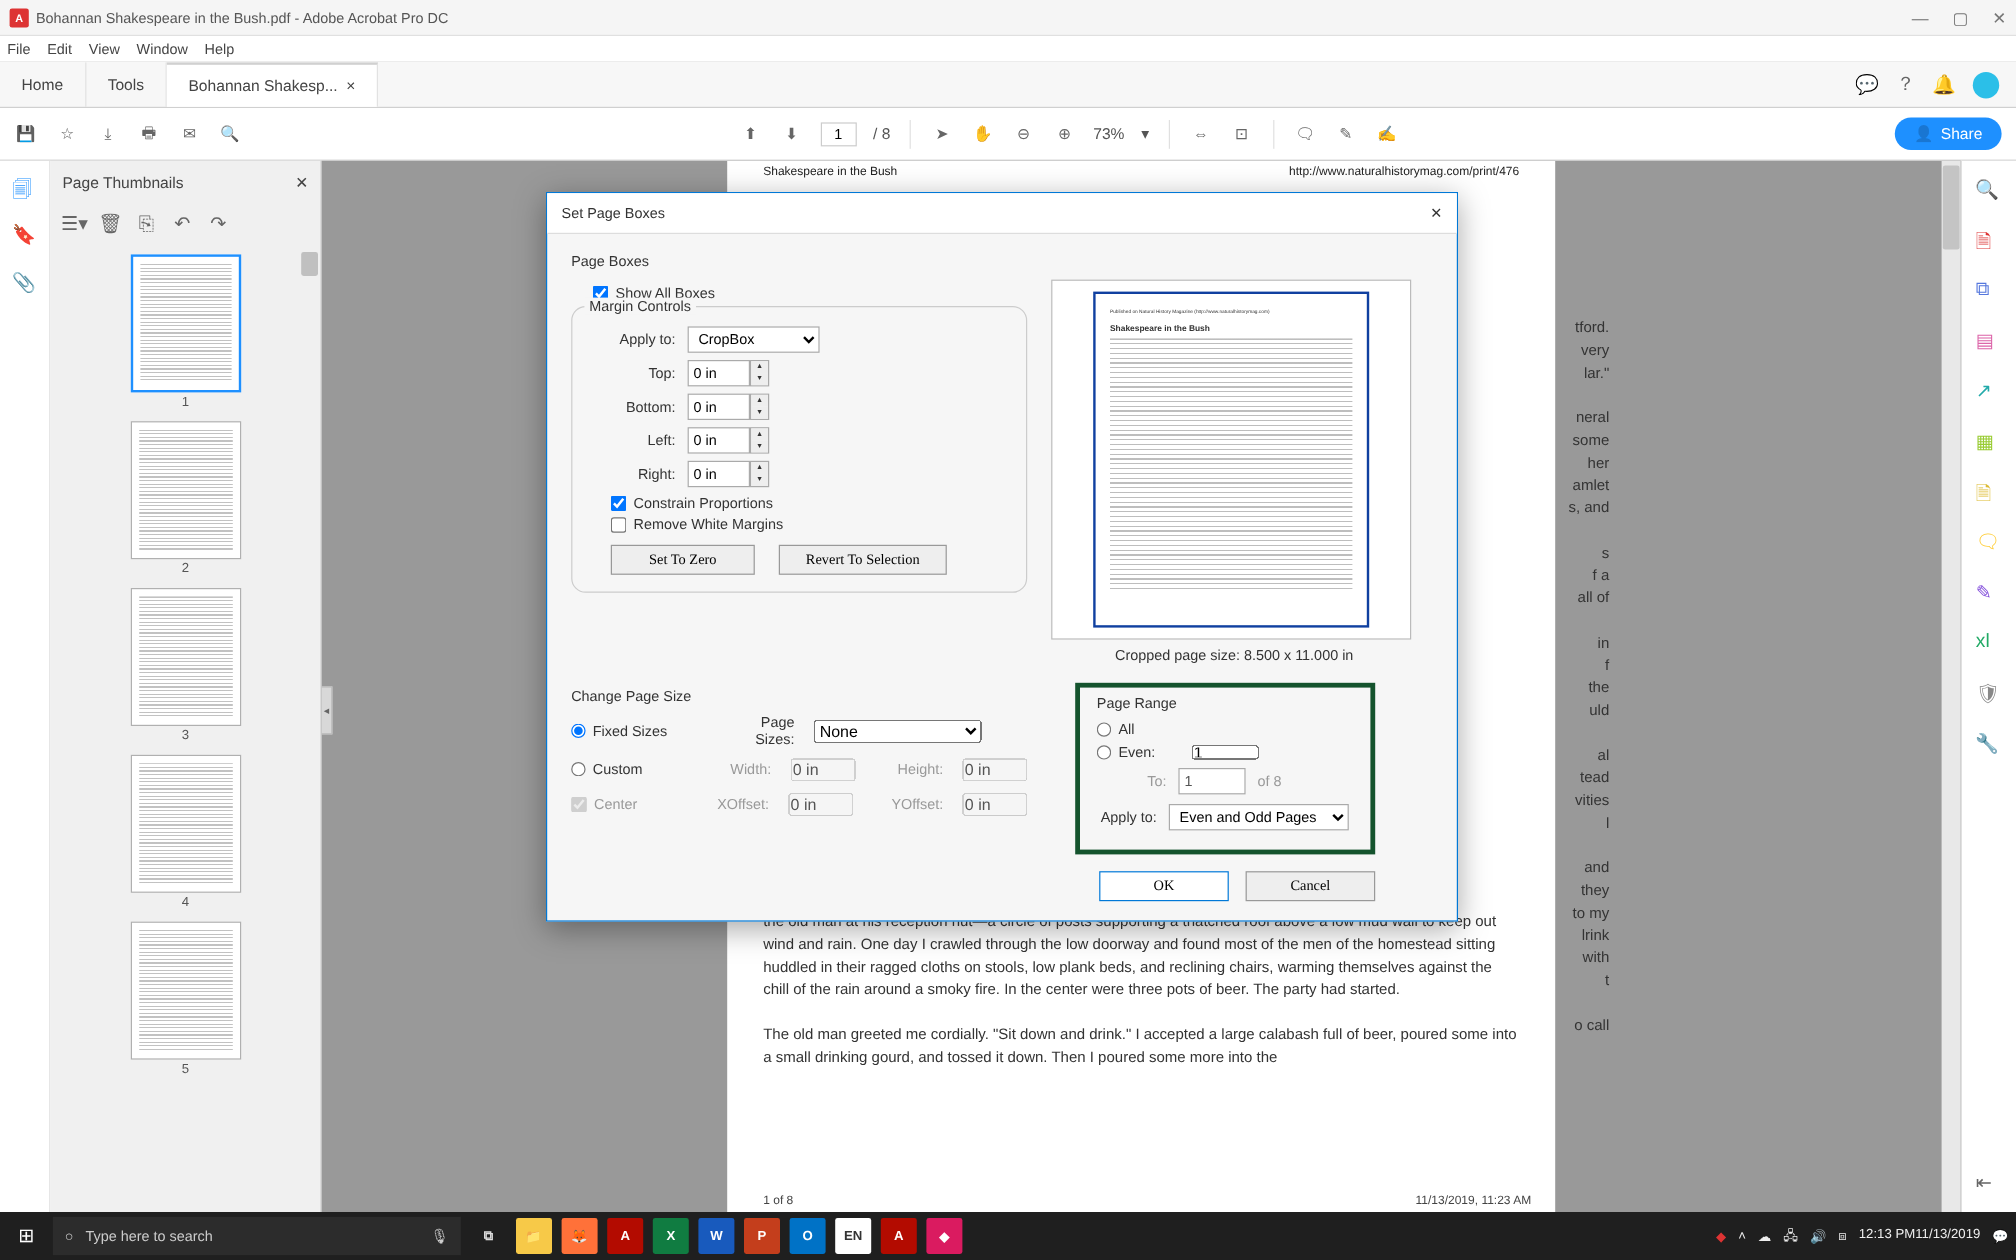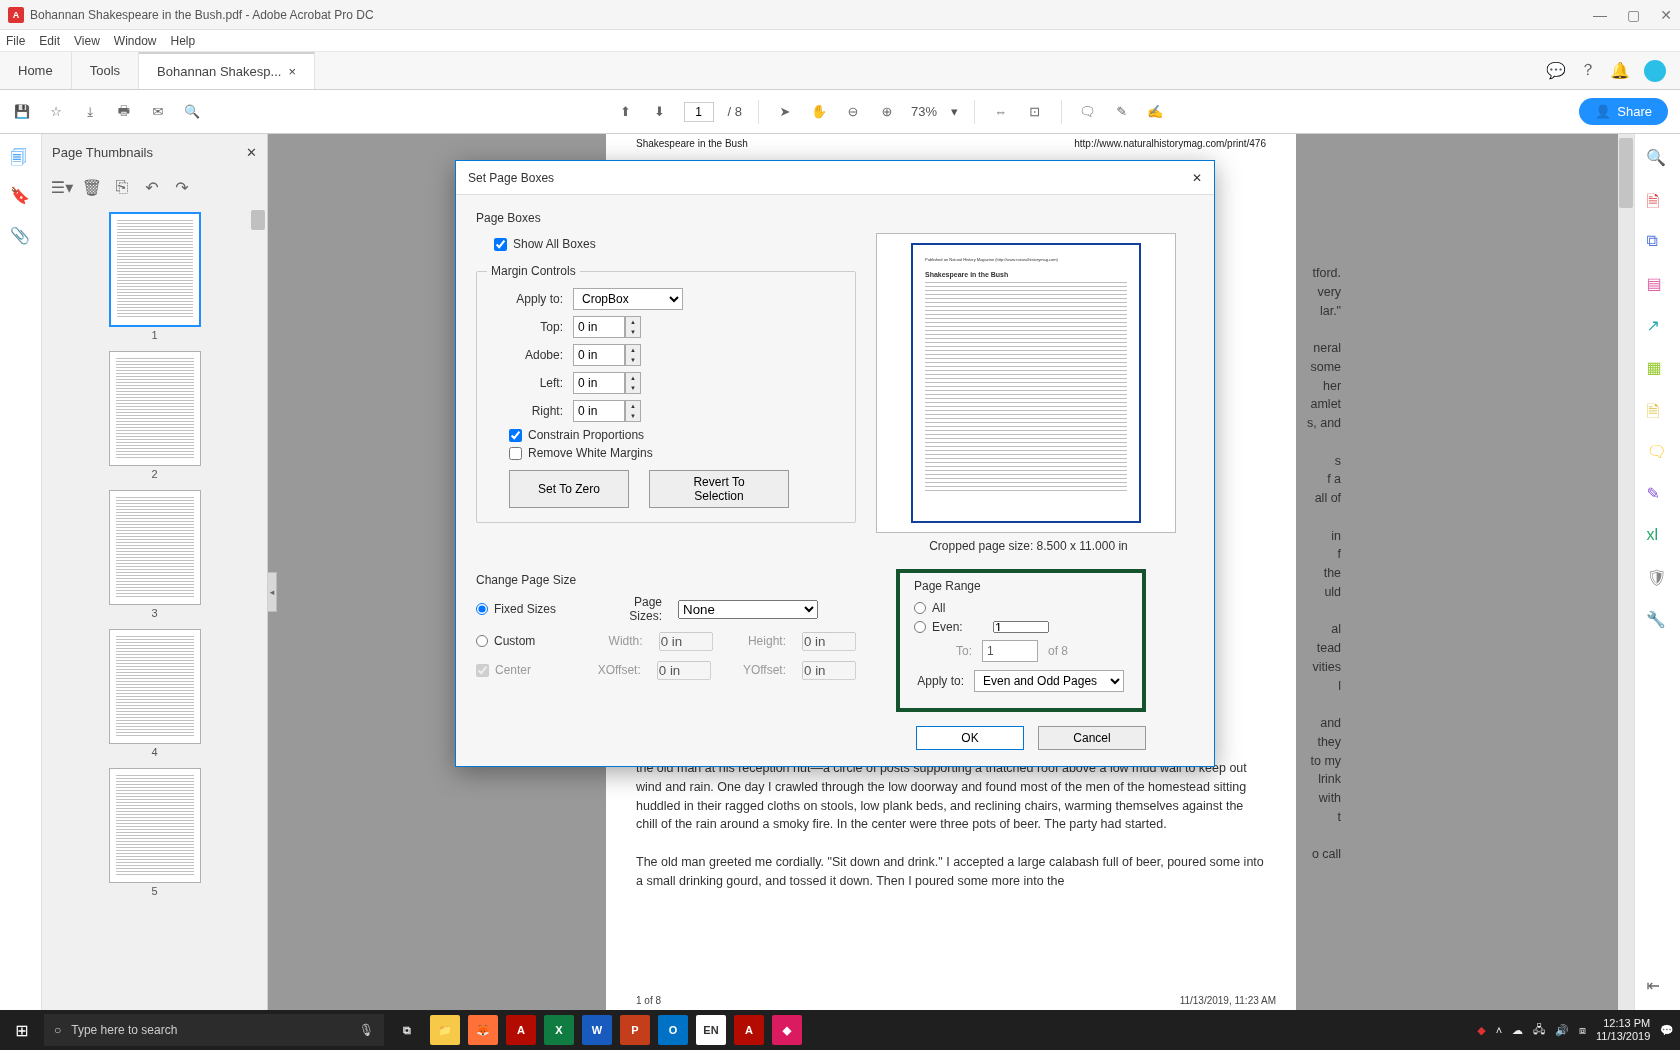--- a/index.html
+++ b/index.html
@@ -68,27 +68,27 @@
 .dialog { position: absolute; left: 455px; top: 160px; width: 760px; background: #f6f6f6; border: 1px solid #0078d7; box-shadow: 0 6px 24px rgba(0,0,0,.35); font-size: 12px; color: #333; }
 .dialog-title { height: 34px; background: #fff; display: flex; align-items: center; padding: 0 12px; font-size: 12px; justify-content: space-between; border-bottom: 1px solid #ddd; }
 .dialog-body { padding: 12px 20px 16px 20px; }
 .section-label { font-size: 12px; margin: 4px 0 8px 0; }
 .check { display: flex; align-items: center; gap: 6px; margin: 4px 0; }
 .check input { width: 13px; height: 13px; }
 .row { display: flex; align-items: center; gap: 10px; margin: 6px 0; }
 .row label { width: 58px; text-align: right; font-size: 12px; }
 .row .lbl-wide { width: 72px; }
 .row select, .row input[type=text] { font-size: 12px; padding: 2px 4px; border: 1px solid #aaa; background: #fff; height: 22px; }
-.fieldset { border: 1px solid #ccc; border-radius: 2px; padding: 10px 14px 14px 14px; margin-top: 20px; position: relative; }
+.fieldset { border: 1px solid #ccc; border-radius: 12px; padding: 10px 14px 14px 14px; margin-top: 4px; position: relative; }
 .fieldset .legend { position: absolute; top: -8px; left: 10px; background: #f6f6f6; padding: 0 4px; font-size: 12px; }
 .spin { display: flex; }
 .spin input { width: 52px; }
 .spin .btns { display: flex; flex-direction: column; border: 1px solid #aaa; }
 .spin .btns span { width: 14px; height: 10px; font-size: 6px; text-align: center; line-height: 10px; background: #eee; }
-.btn { padding: 4px 20px; border: 1px solid #999; background: #eee; font-size: 12px; }
+.btn { padding: 4px 20px; border: 1px solid #999; background: #eee; font-size: 12px; font-family: Liberation Serif, serif; }
 .btn.primary { border: 1px solid #0078d7; background: #fff; }
 .twocol { display: flex; gap: 20px; align-items: flex-start; }
 .preview { width: 305px; }
 .preview-box { width: 300px; height: 300px; border: 1px solid #bbb; background: #fff; display: flex; align-items: center; justify-content: center; }
 .preview-page { width: 230px; height: 280px; border: 2px solid #1040a0; background: #fff; padding: 12px; font-size: 5px; color: #333; line-height: 1.4; overflow: hidden; }
 .preview-page .pv-title { font-size: 7px; font-weight: bold; margin-bottom: 3px; }
 .preview-caption { text-align: center; font-size: 12px; margin-top: 6px; }
 .changesize { display: flex; gap: 40px; align-items: flex-start; margin-top: 16px; }
 .radio { display: flex; align-items: center; gap: 6px; margin: 5px 0; }
 .radio input { width: 12px; height: 12px; }
@@ -98,21 +98,21 @@
 .footer-btns { display: flex; justify-content: flex-end; gap: 14px; margin-top: 14px; }
 .disabled { color: #999; }
 
 
 .taskbar { position: absolute; bottom: 0; left: 0; right: 0; height: 40px; background: #1f1f1f; display: flex; align-items: center; color: #fff; font-size: 12px; }
 .taskbar .start { width: 44px; display: flex; align-items: center; justify-content: center; font-size: 16px; }
 .taskbar .search { display: flex; align-items: center; background: #2c2c2c; height: 32px; width: 340px; padding: 0 10px; gap: 10px; color: #ccc; }
 .taskbar .tb-icons { display: flex; align-items: center; gap: 8px; margin-left: 8px; }
 .taskbar .tb-icon { width: 30px; height: 30px; border-radius: 2px; display: flex; align-items: center; justify-content: center; font-size: 11px; font-weight: bold; }
 .taskbar .tray { margin-left: auto; display: flex; align-items: center; gap: 10px; padding-right: 6px; font-size: 11px; color: #eee; }
-.taskbar .clock { display: flex; flex-direction: column; align-items: flex-end; line-height: 1.2; }
+.taskbar .clock { display: flex; flex-direction: row; align-items: flex-end; line-height: 1.2; }
 </style>
 </head>
 <body>
 
 <div class="titlebar">
   <span class="pdf-icon">A</span>
   <span>
     <span>Bohannan Shakespeare in the Bush.pdf</span> - <span>Adobe Acrobat Pro DC</span>
   </span>
   <div class="win-controls">
@@ -325,21 +325,21 @@
             <label class="lbl-wide">Top:</label>
             <div class="spin">
                 <input type="text" value="0 in" style="">
                 <div class="btns">
                   <span>▲</span>
                   <span>▼</span>
                 </div>
               </div>
           </div>
           <div class="row">
-            <label class="lbl-wide">Adobe:</label>
+            <label class="lbl-wide">Bottom:</label>
             <div class="spin">
                 <input type="text" value="0 in" style="">
                 <div class="btns">
                   <span>▲</span>
                   <span>▼</span>
                 </div>
               </div>
           </div>
           <div class="row">
             <label class="lbl-wide">Left:</label>

